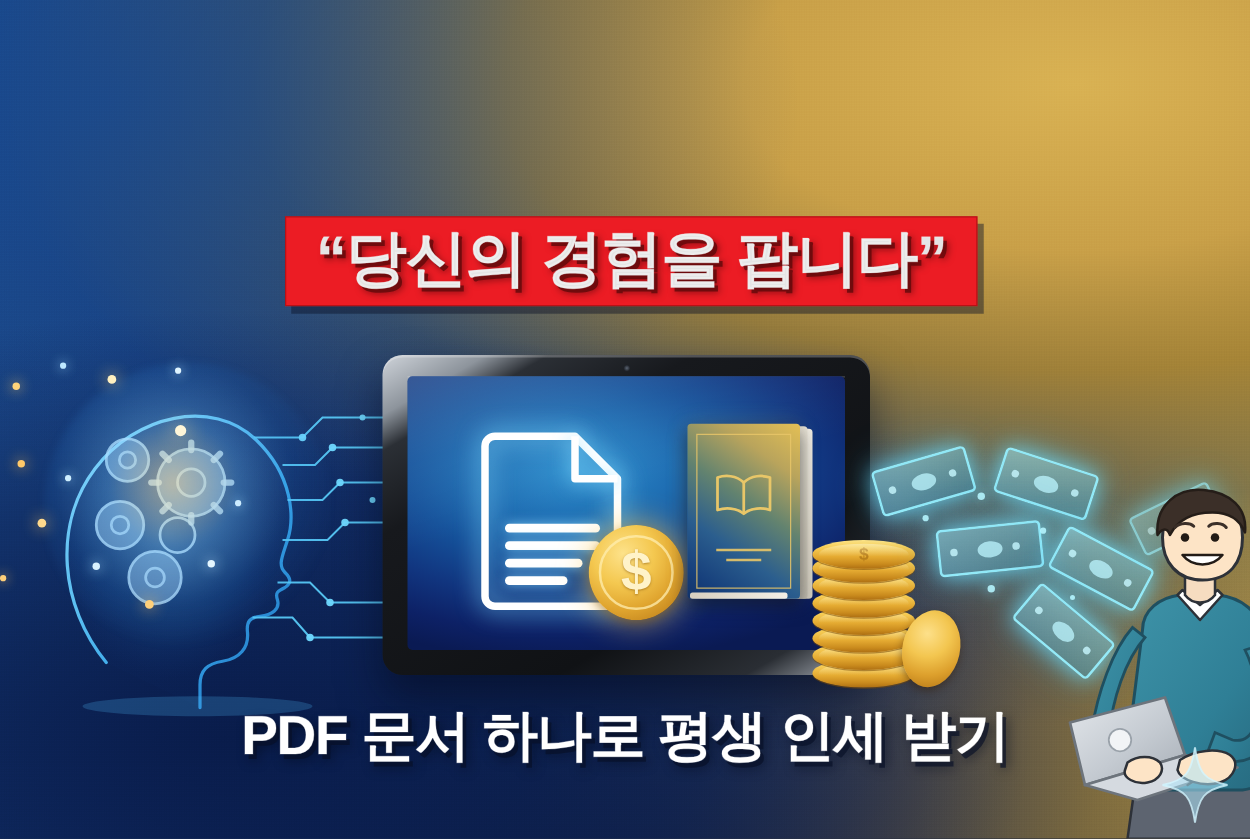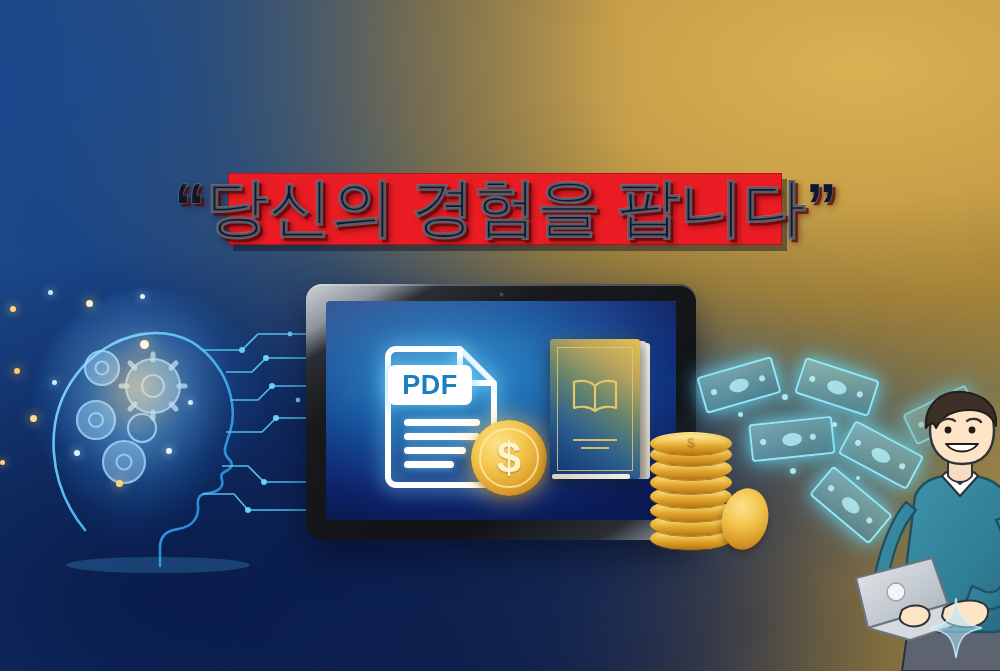--- a/index.html
+++ b/index.html
@@ -37,21 +37,21 @@
       0 0 2px rgba(255,255,255,.55);
     -webkit-text-stroke:1px rgba(255,255,255,.35);
   }
   .sub-banner{
     position:absolute;left:228px;top:173px;width:554px;height:72px;
     background:#ec1c24;
     box-shadow:5px 6px 0 rgba(10,18,40,.45), 0 0 0 1px rgba(150,10,14,.6) inset;
     display:flex;align-items:center;justify-content:center;
   }
   .sub-banner-text{
-    font-size:64px;font-weight:bold;color:#0f172a;white-space:nowrap;
+    font-size:49px;font-weight:bold;color:#e5e5e5;white-space:nowrap;
     letter-spacing:-1px;line-height:1;
     text-shadow:3px 3px 0 rgba(90,8,10,.75), 4px 4px 6px rgba(40,4,6,.5);
     -webkit-text-stroke:.6px rgba(255,255,255,.3);
     transform:translateY(-2px);
   }
   .tagline{
     position:absolute;left:0;right:0;top:559px;text-align:center;
     font-size:44px;font-weight:bold;color:#ffffff;white-space:nowrap;letter-spacing:-1px;
     text-shadow:3px 4px 0 rgba(8,16,38,.65), 4px 5px 9px rgba(4,10,26,.6);
     -webkit-text-stroke:.7px rgba(255,255,255,.28);
@@ -247,21 +247,20 @@
     <div class="bezel-hi"></div>
     <div class="cam"></div>
     <div class="tablet-screen">
       <div class="screen-sheen"></div>
 
       <div class="pdf">
         <svg width="120" height="148" viewBox="0 0 120 148">
           <path d="M6 14 A8 8 0 0 1 14 6 L78 6 L112 40 L112 134 A8 8 0 0 1 104 142 L14 142 A8 8 0 0 1 6 134 Z" fill="none" stroke="#ffffff" stroke-width="6" stroke-linejoin="round" style="filter:drop-shadow(0 0 10px rgba(130,220,255,.95))"></path>
           <path d="M78 6 L78 40 L112 40" fill="none" stroke="#ffffff" stroke-width="6" stroke-linejoin="round" style="filter:drop-shadow(0 0 8px rgba(130,220,255,.9))"></path>
         </svg>
-        <div class="pdf-label">PDF</div>
         <div class="pdf-line" style="left:22px;top:76px;width:76px;"></div>
         <div class="pdf-line" style="left:22px;top:90px;width:76px;"></div>
         <div class="pdf-line" style="left:22px;top:104px;width:62px;"></div>
         <div class="pdf-line" style="left:22px;top:118px;width:50px;"></div>
       </div>
 
       <div class="coin" style="left:145px;top:119px;width:76px;height:76px;">
         <div class="coin-inner"></div>
         <div class="coin-sym" style="font-size:44px;">$</div>
       </div>
@@ -373,14 +372,15 @@
     <svg width="52" height="60" viewBox="0 0 52 60">
       <path d="M26 0 C29 20 33 26 52 30 C33 34 29 40 26 60 C23 40 19 34 0 30 C19 26 23 20 26 0 Z" fill="rgba(175,230,250,0.55)" stroke="rgba(210,245,255,0.8)" stroke-width="1.5"></path>
     </svg>
   </div>
 
 
   <div class="sub-banner">
     <div class="sub-banner-text">“당신의 경험을 팝니다”</div>
   </div>
 
+  <div class="tagline">PDF 문서 하나로 평생 인세 받기</div>
 
 </div>
 
 </body></html>

